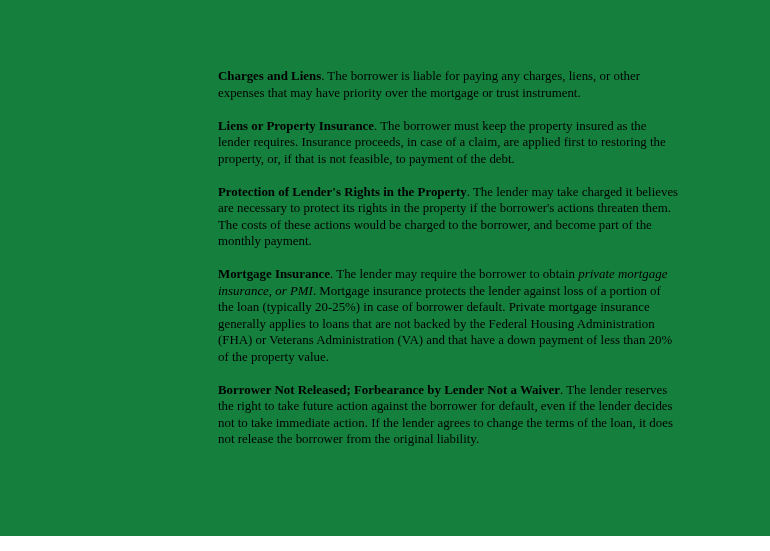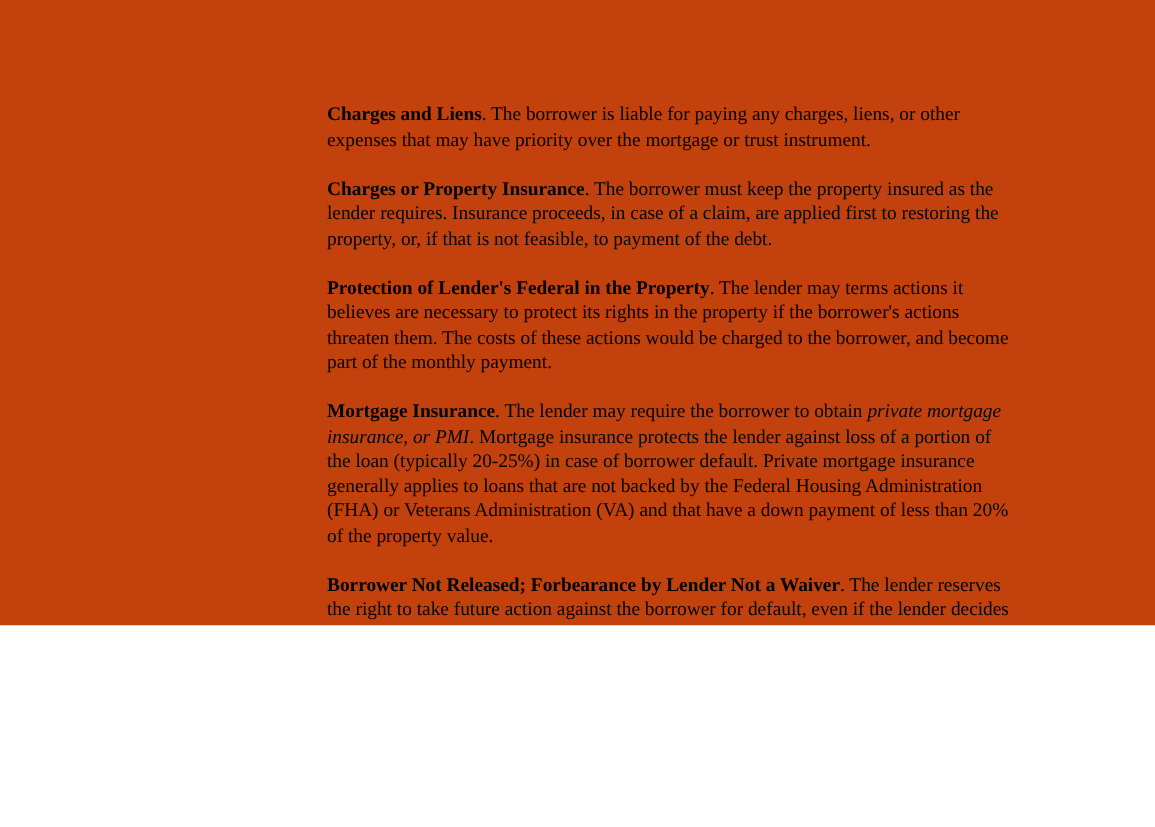--- a/index.html
+++ b/index.html
@@ -3,22 +3,22 @@
 <meta charset="utf-8">
 <style>
   html, body {
     margin: 0;
     padding: 0;
     background: #ffffff;
   }
   .page {
     position: relative;
     width: 770px;
-    height: 417px;
-    background: #c2410c;
+    height: 536px;
+    background: #15803d;
     overflow: hidden;
     font-family: "Liberation Serif", "DejaVu Serif", serif;
     color: #000000;
   }
   .text-column {
     position: absolute;
     left: 218px;
     top: 68px;
     width: 461px;
     font-size: 12.9px;
@@ -40,23 +40,23 @@
   }
 </style>
 </head>
 <body>
 
 <div class="page">
   <div class="text-column">
 
     <p class="para"><b>Charges and Liens</b><span>. The borrower is liable for paying any charges, liens, or other expenses that may have priority over the mortgage or trust instrument.</span></p>
 
-    <p class="para"><b>Charges or Property Insurance</b><span>. The borrower must keep the property insured as the lender requires. Insurance proceeds, in case of a claim, are applied first to restoring the property, or, if that is not feasible, to payment of the debt.</span></p>
+    <p class="para"><b>Liens or Property Insurance</b><span>. The borrower must keep the property insured as the lender requires. Insurance proceeds, in case of a claim, are applied first to restoring the property, or, if that is not feasible, to payment of the debt.</span></p>
 
-    <p class="para"><b>Protection of Lender's Federal in the Property</b><span>. The lender may terms actions it believes are necessary to protect its rights in the property if the borrower's actions threaten them. The costs of these actions would be charged to the borrower, and become part of the monthly payment.</span></p>
+    <p class="para"><b>Protection of Lender's Rights in the Property</b><span>. The lender may take charged it believes are necessary to protect its rights in the property if the borrower's actions threaten them. The costs of these actions would be charged to the borrower, and become part of the monthly payment.</span></p>
 
     <p class="para"><b>Mortgage Insurance</b><span>. The lender may require the borrower to obtain </span><i>private mortgage insurance, or PMI</i><span>. Mortgage insurance protects the lender against loss of a portion of the loan (typically 20-25%) in case of borrower default. Private mortgage insurance generally applies to loans that are not backed by the Federal Housing Administration (FHA) or Veterans Administration (VA) and that have a down payment of less than 20% of the property value.</span></p>
 
 
 
     <p class="para"><b>Borrower Not Released; Forbearance by Lender Not a Waiver</b><span>. The lender reserves the right to take future action against the borrower for default, even if the lender decides not to take immediate action. If the lender agrees to change the terms of the loan, it does not release the borrower from the original liability.</span></p>
 
   </div>
 </div>
 

